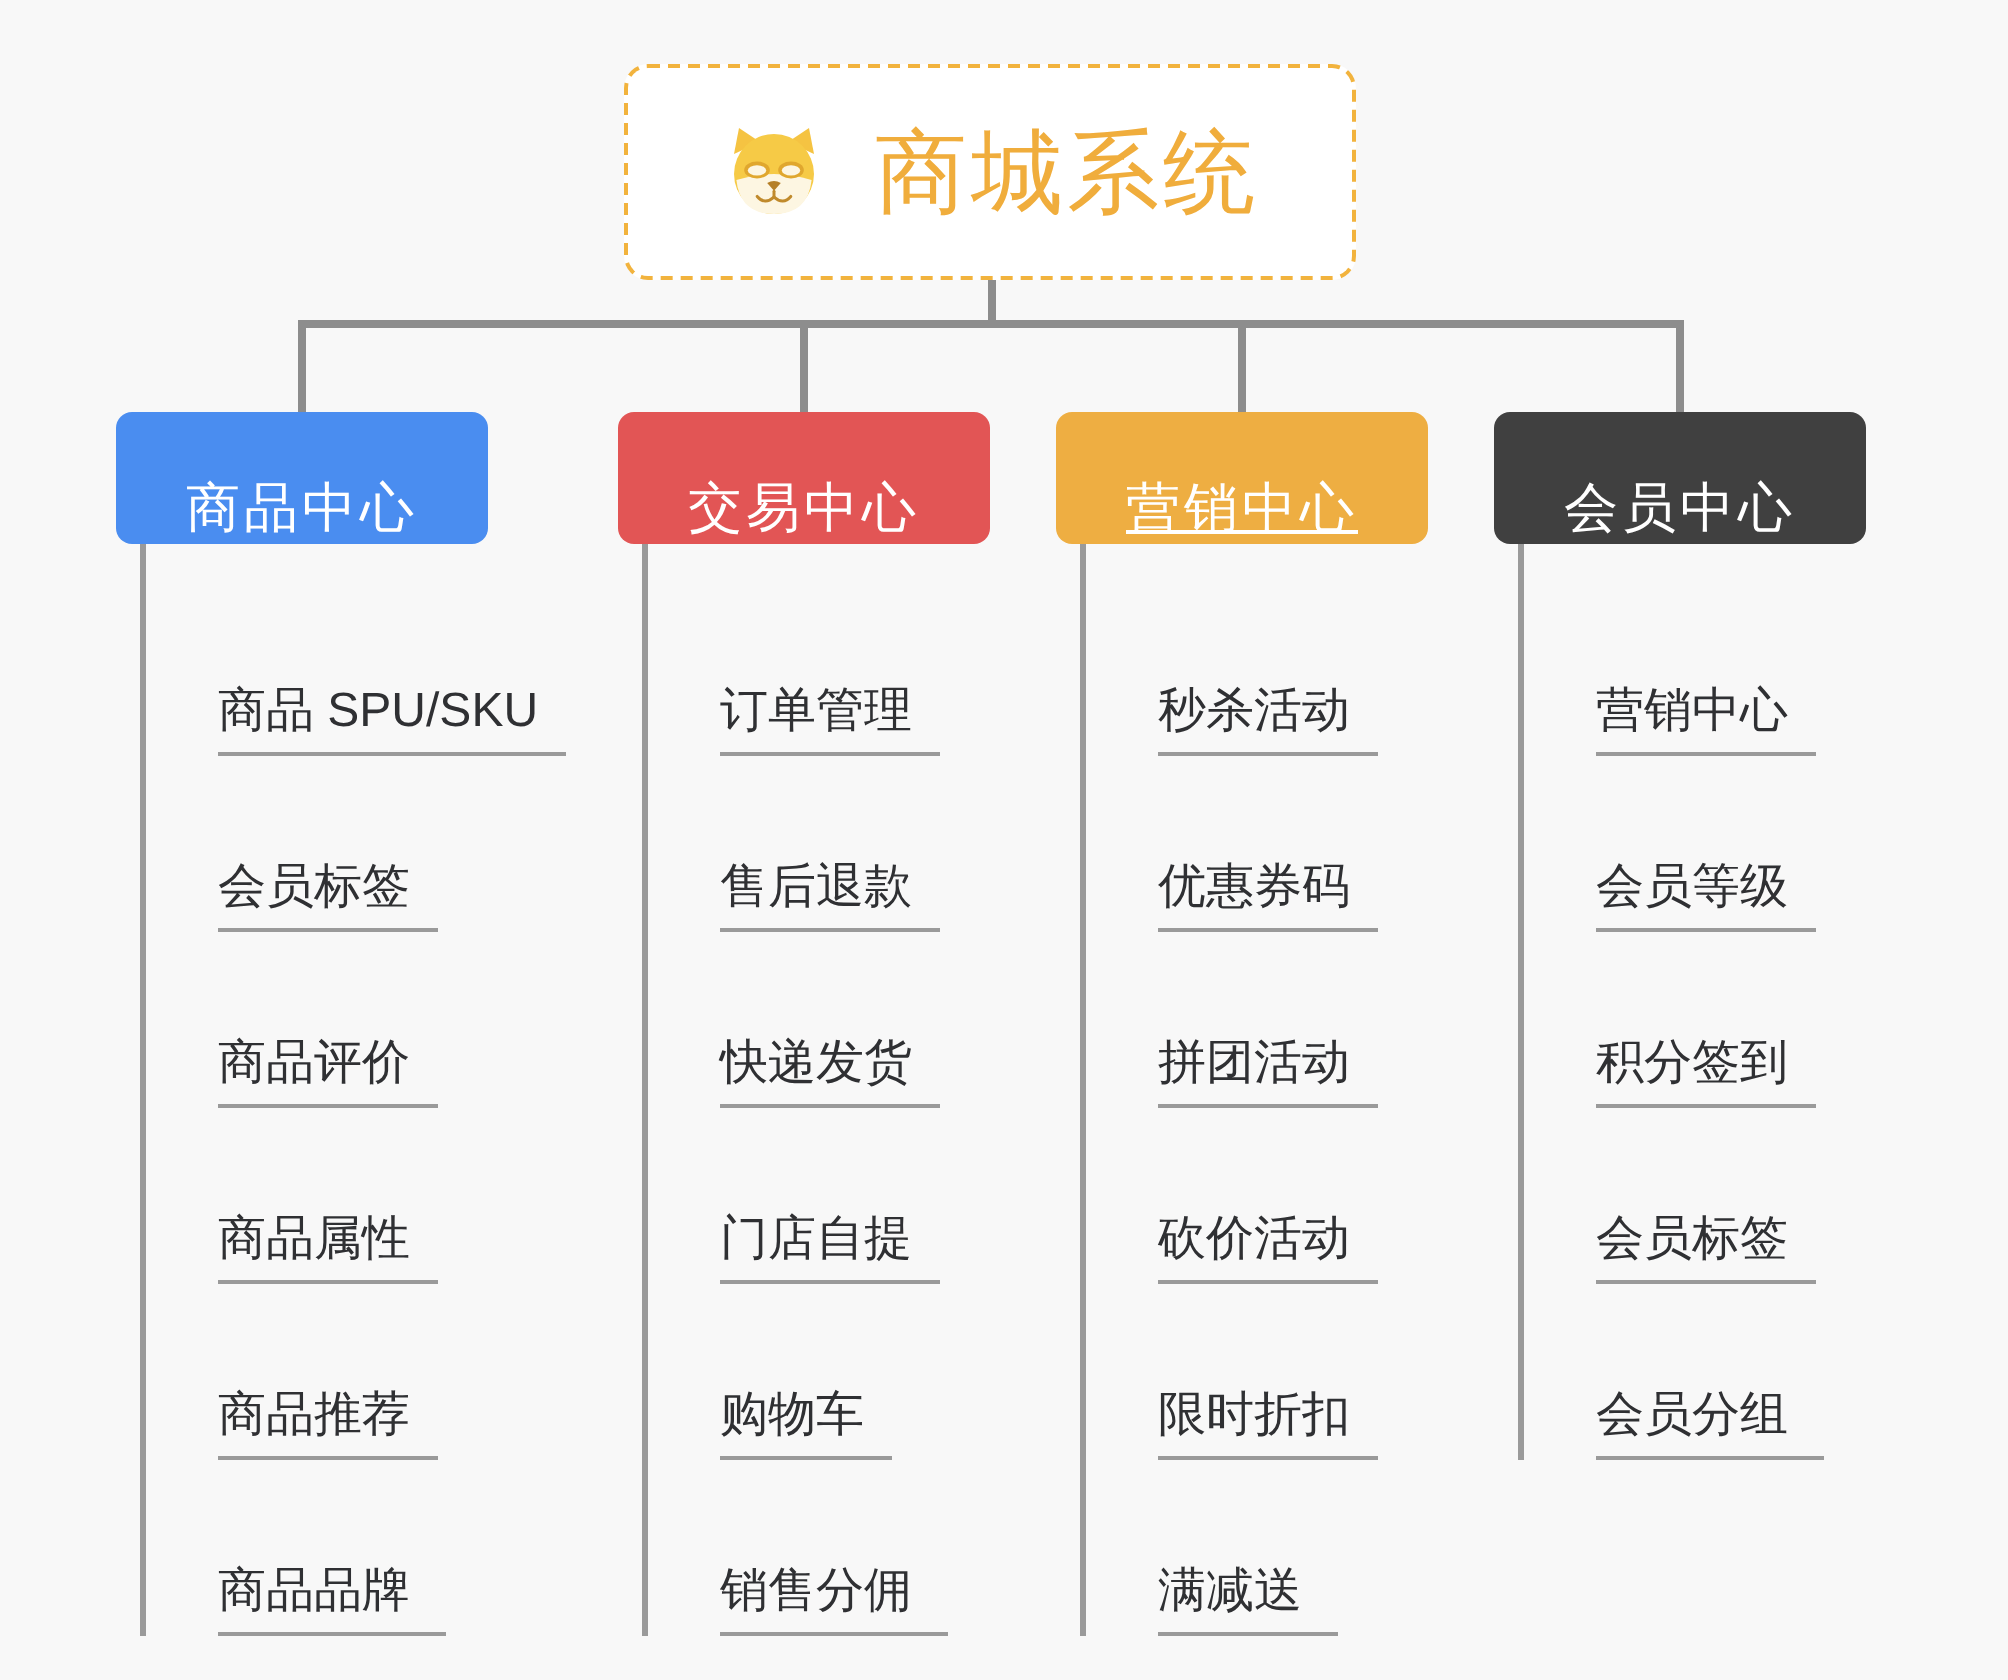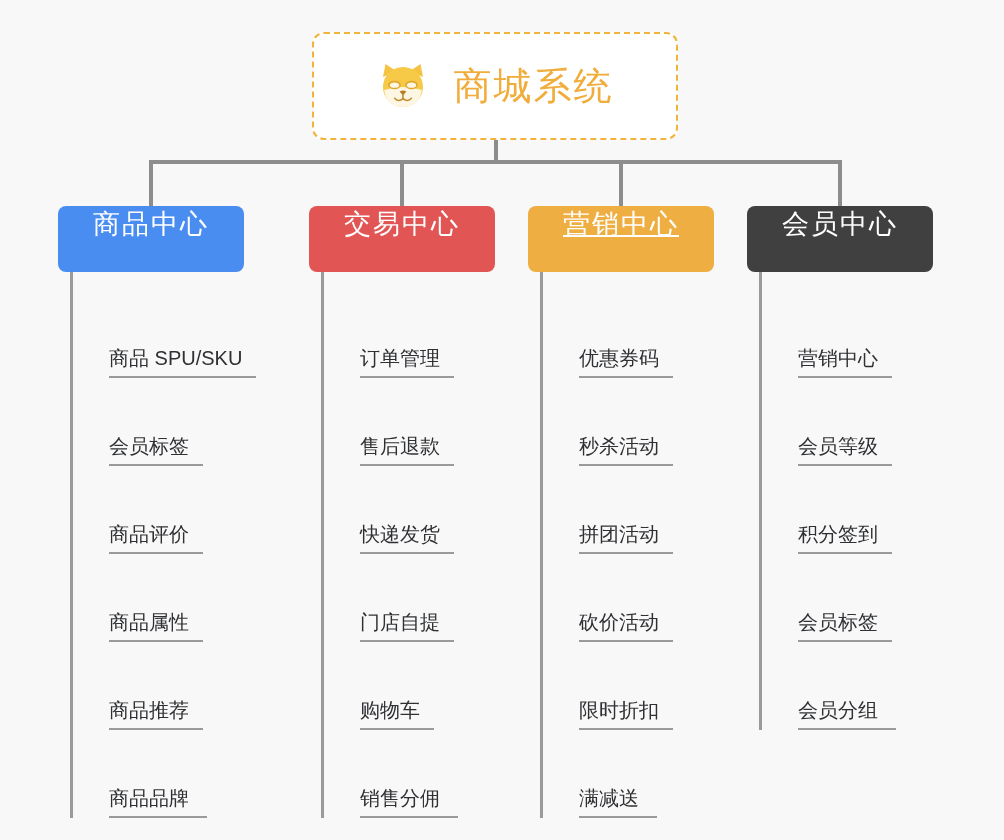--- a/index.html
+++ b/index.html
@@ -30,21 +30,21 @@
     box-sizing: border-box;
     background: #ffffff;
     border: 2px dashed #f2b33d;
     border-radius: 12px;
     display: flex;
     align-items: center;
     justify-content: center;
     gap: 14px;
   }
   .root-title {
-    font-size: 38px;
+    font-size: 46px;
     color: #f0ad3c;
     letter-spacing: 2px;
     line-height: 1;
     white-space: nowrap;
     margin-left: 11px;
   }
 
   
   .shiba {
     position: relative;
@@ -80,21 +80,21 @@
   
   .column {
     position: absolute;
     top: 206px;
     width: 186px;
   }
   .col-header {
     height: 66px;
     border-radius: 8px;
     display: flex;
-    align-items: flex-start;
+    align-items: flex-end;
     justify-content: center;
     color: #ffffff;
     font-size: 27px;
     letter-spacing: 2px;
     box-sizing: border-box;
   }
 
   
   .branch {
     position: relative;
@@ -104,21 +104,21 @@
   }
   .item {
     height: 88px;
     position: relative;
     display: flex;
     align-items: flex-end;
     padding-left: 36px;
     box-sizing: border-box;
   }
   .item-label {
-    font-size: 20px;
+    font-size: 24px;
     color: #2f3033;
     line-height: 1.15;
     white-space: nowrap;
     border-bottom: 2px solid #9a9a9a;
     padding: 0 14px 6px 0;
     display: inline-block;
   }
   .item:last-child .item-label { padding-right: 18px; }
 </style>
 </head>
@@ -210,24 +210,24 @@
         </div>
     </div>
   </div>
 
   <div class="column" style="left:528px;">
     <div class="col-header" style="background: rgb(238, 174, 66); text-decoration: underline;">
       <span>营销中心</span>
     </div>
     <div class="branch">
       <div class="item">
+          <span class="item-label">秒杀活动</span>
+        </div>
+      <div class="item">
           <span class="item-label">优惠券码</span>
-        </div>
-      <div class="item">
-          <span class="item-label">秒杀活动</span>
         </div>
       <div class="item">
           <span class="item-label">拼团活动</span>
         </div>
       <div class="item">
           <span class="item-label">砍价活动</span>
         </div>
       <div class="item">
           <span class="item-label">限时折扣</span>
         </div>

